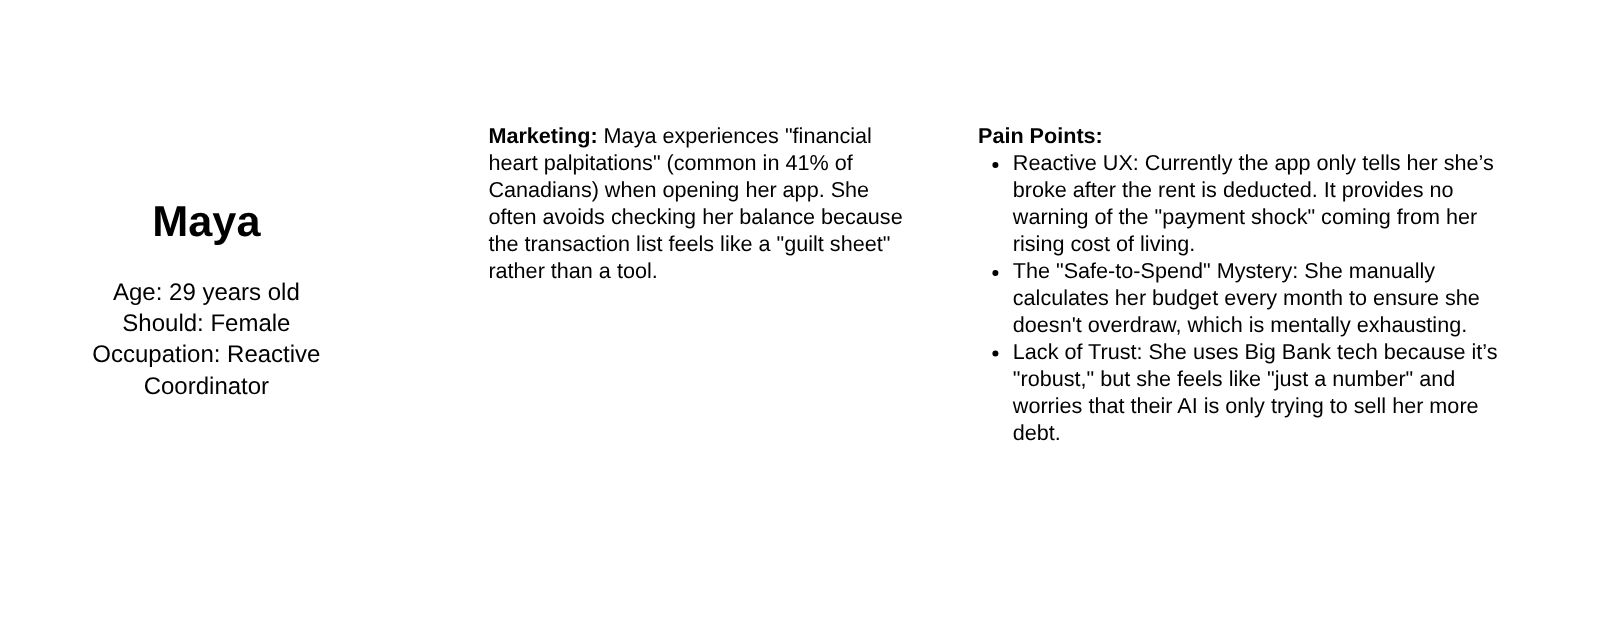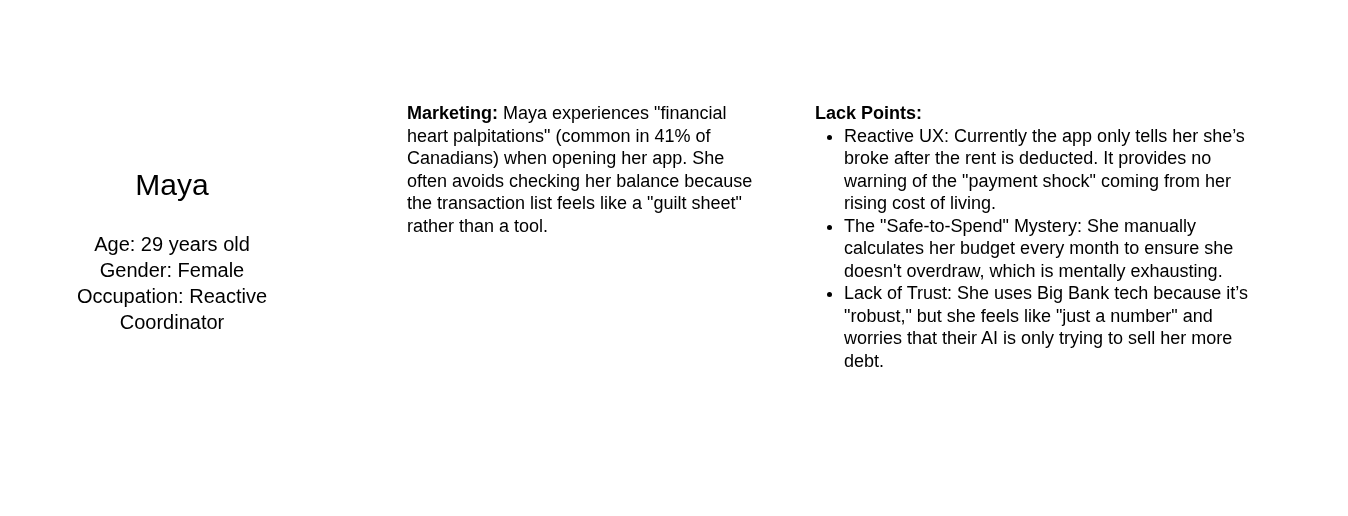--- a/index.html
+++ b/index.html
@@ -3,46 +3,46 @@
   <meta charset="utf-8">
   <style>
     html, body { margin: 0; padding: 0; }
     body {
       width: 1348px; height: 516px; background: #ffffff; position: relative; overflow: hidden;
       font-family: "Liberation Sans", "DejaVu Sans", sans-serif; color: #000;
     }
     .profile {
       position: absolute; left: 40px; top: 165px; width: 264px; text-align: center;
     }
-    .name { font-size: 30px; line-height: 40px; margin: 0 0 26px 0; font-weight: normal; }
+    .name { font-size: 36px; line-height: 40px; margin: 0 0 26px 0; font-weight: bold; }
     .attr { font-size: 20px; line-height: 26px; }
     .col { position: absolute; top: 102px; font-size: 18px; line-height: 22.5px; }
     .col-mid { left: 407px; width: 350px; }
     .col-right { left: 815px; width: 440px; }
     .para { margin: 0; }
     .gap { height: 22.5px; }
     b { font-weight: bold; }
     ul { margin: 0; padding-left: 29px; }
     li { margin: 0; }
   </style>
 </head>
 <body>
 
 <div class="profile">
   <h1 class="name">Maya</h1>
   <div class="attr">Age: 29 years old</div>
-  <div class="attr">Gender: Female</div>
+  <div class="attr">Should: Female</div>
   <div class="attr">Occupation: Reactive Coordinator</div>
 </div>
 
 <div class="col col-mid">
   <p class="para"><b>Marketing:</b><span> Maya experiences "financial heart palpitations" (common in 41% of Canadians) when opening her app. She often avoids checking her balance because the transaction list feels like a "guilt sheet" rather than a tool.</span></p>
   <div class="gap"></div>
 </div>
 
 <div class="col col-right">
-  <div><b>Lack Points:</b></div>
+  <div><b>Pain Points:</b></div>
   <ul>
     <li>Reactive UX: Currently the app only tells her she’s broke after the rent is deducted. It provides no warning of the "payment shock" coming from her rising cost of living.</li>
     <li>The "Safe-to-Spend" Mystery: She manually calculates her budget every month to ensure she doesn't overdraw, which is mentally exhausting.</li>
     <li>Lack of Trust: She uses Big Bank tech because it’s "robust," but she feels like "just a number" and worries that their AI is only trying to sell her more debt.</li>
   </ul>
 </div>
 
 </body></html>

